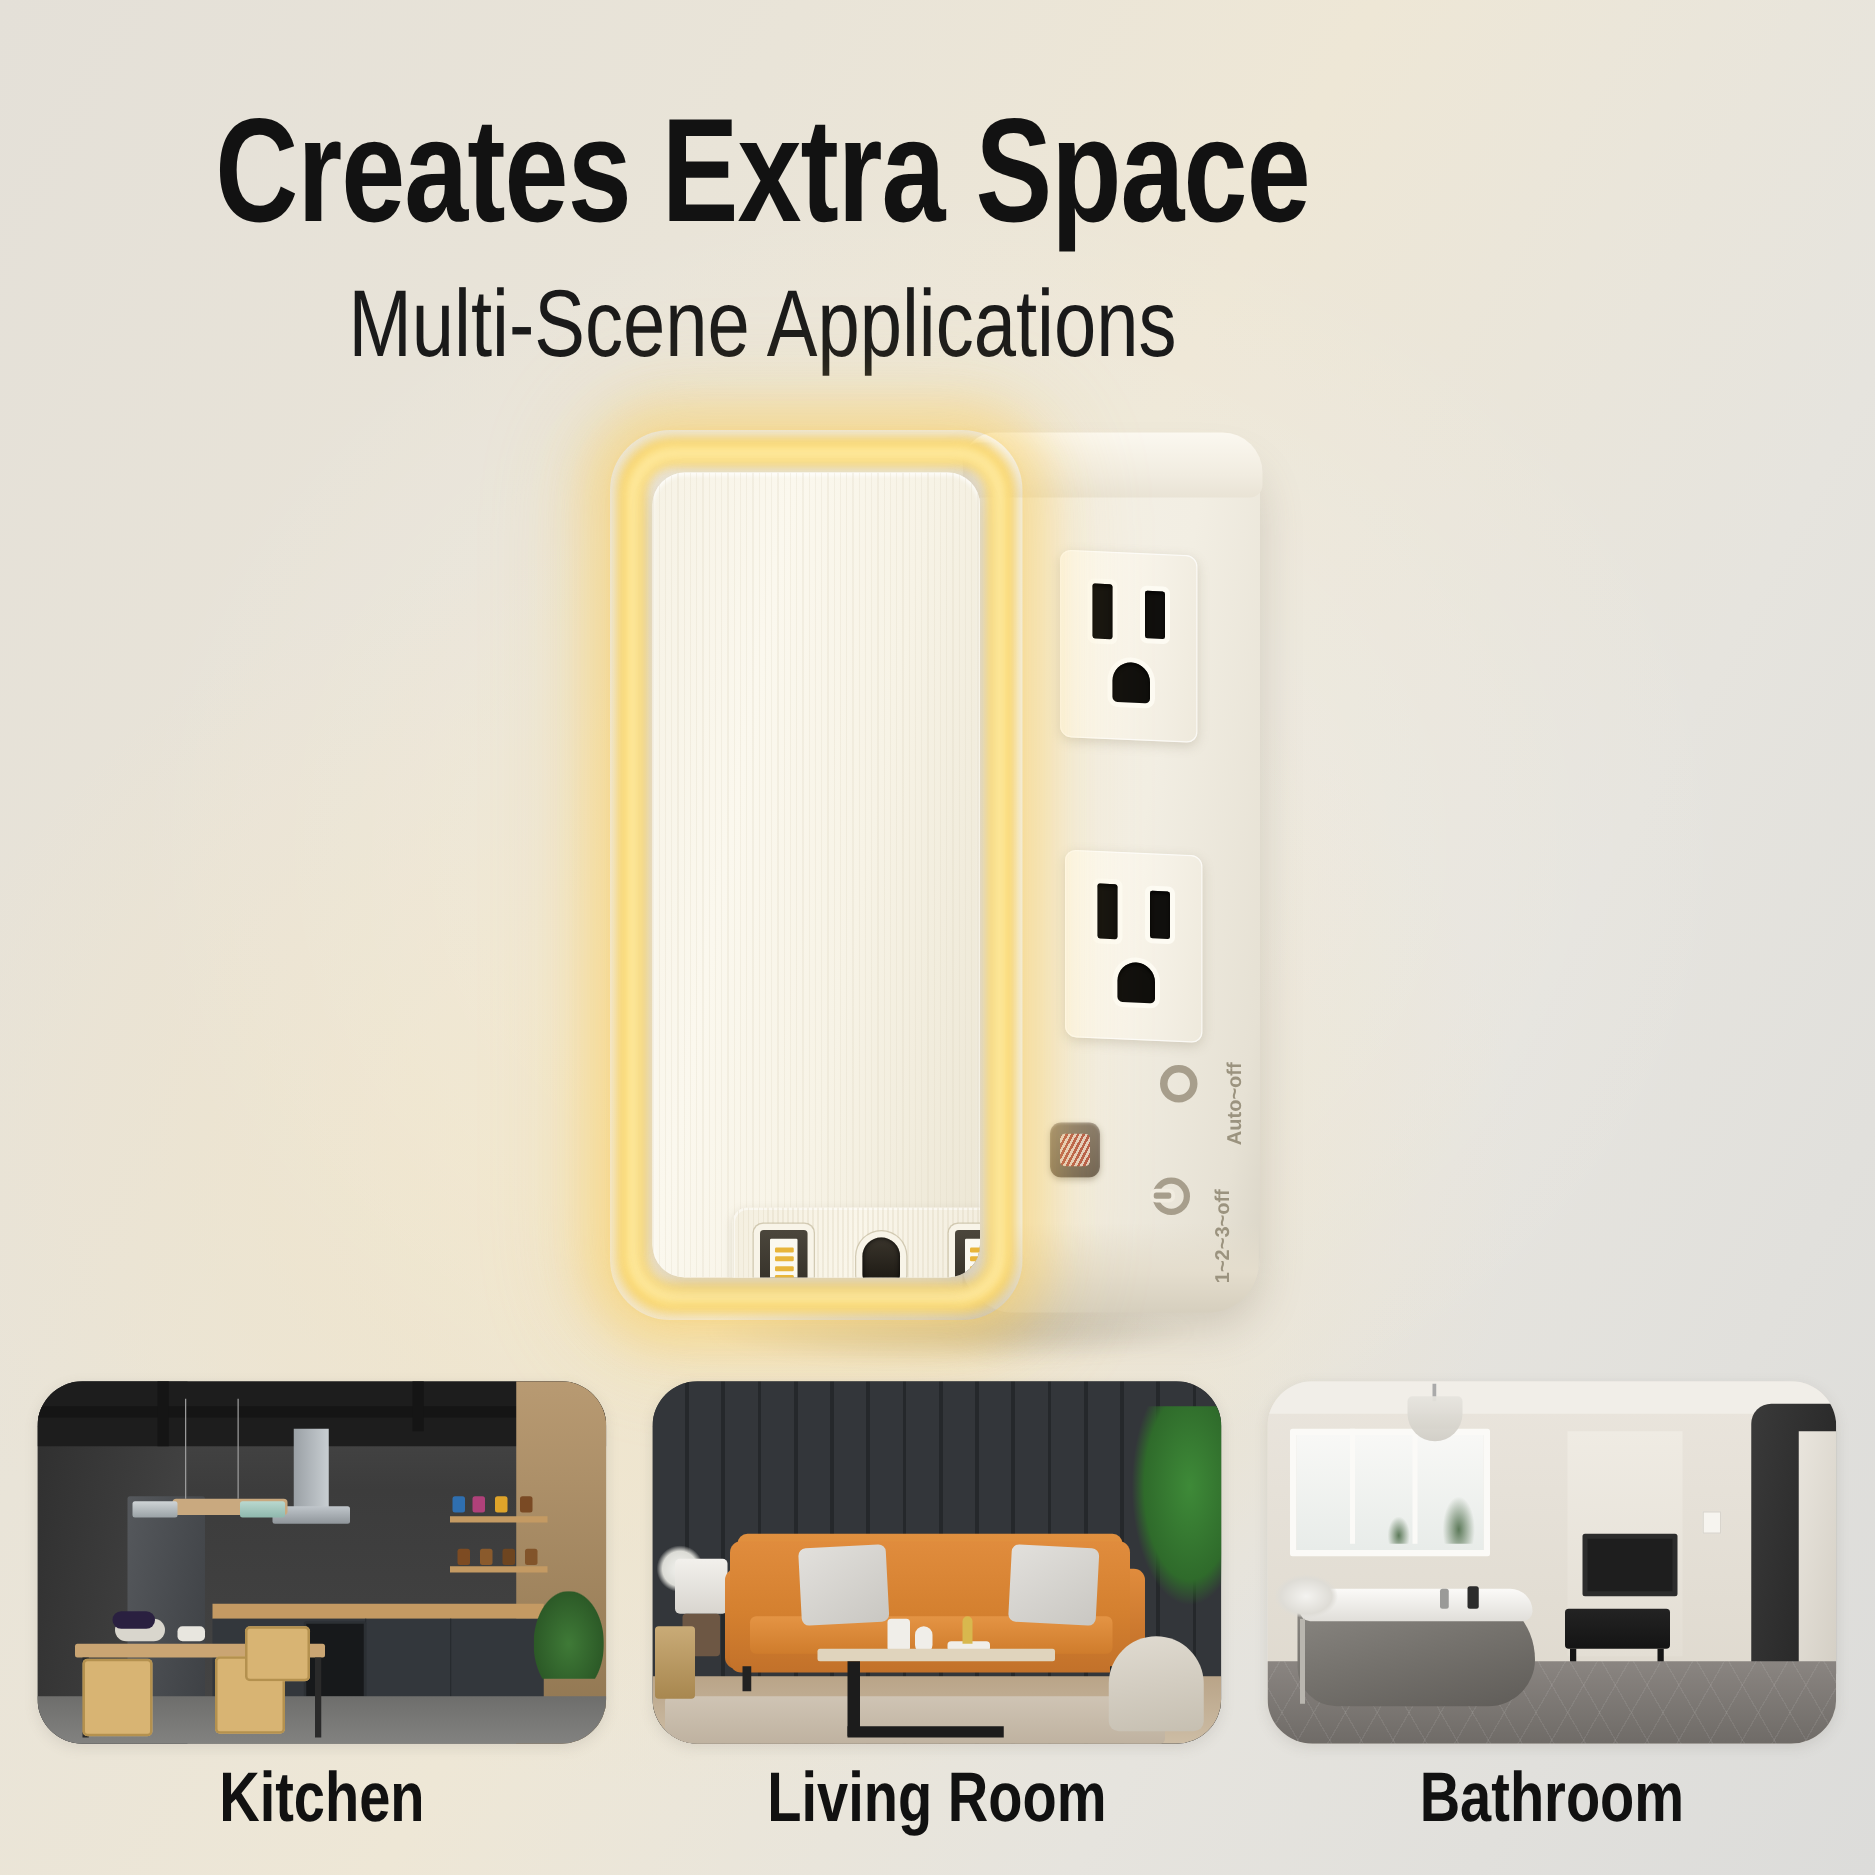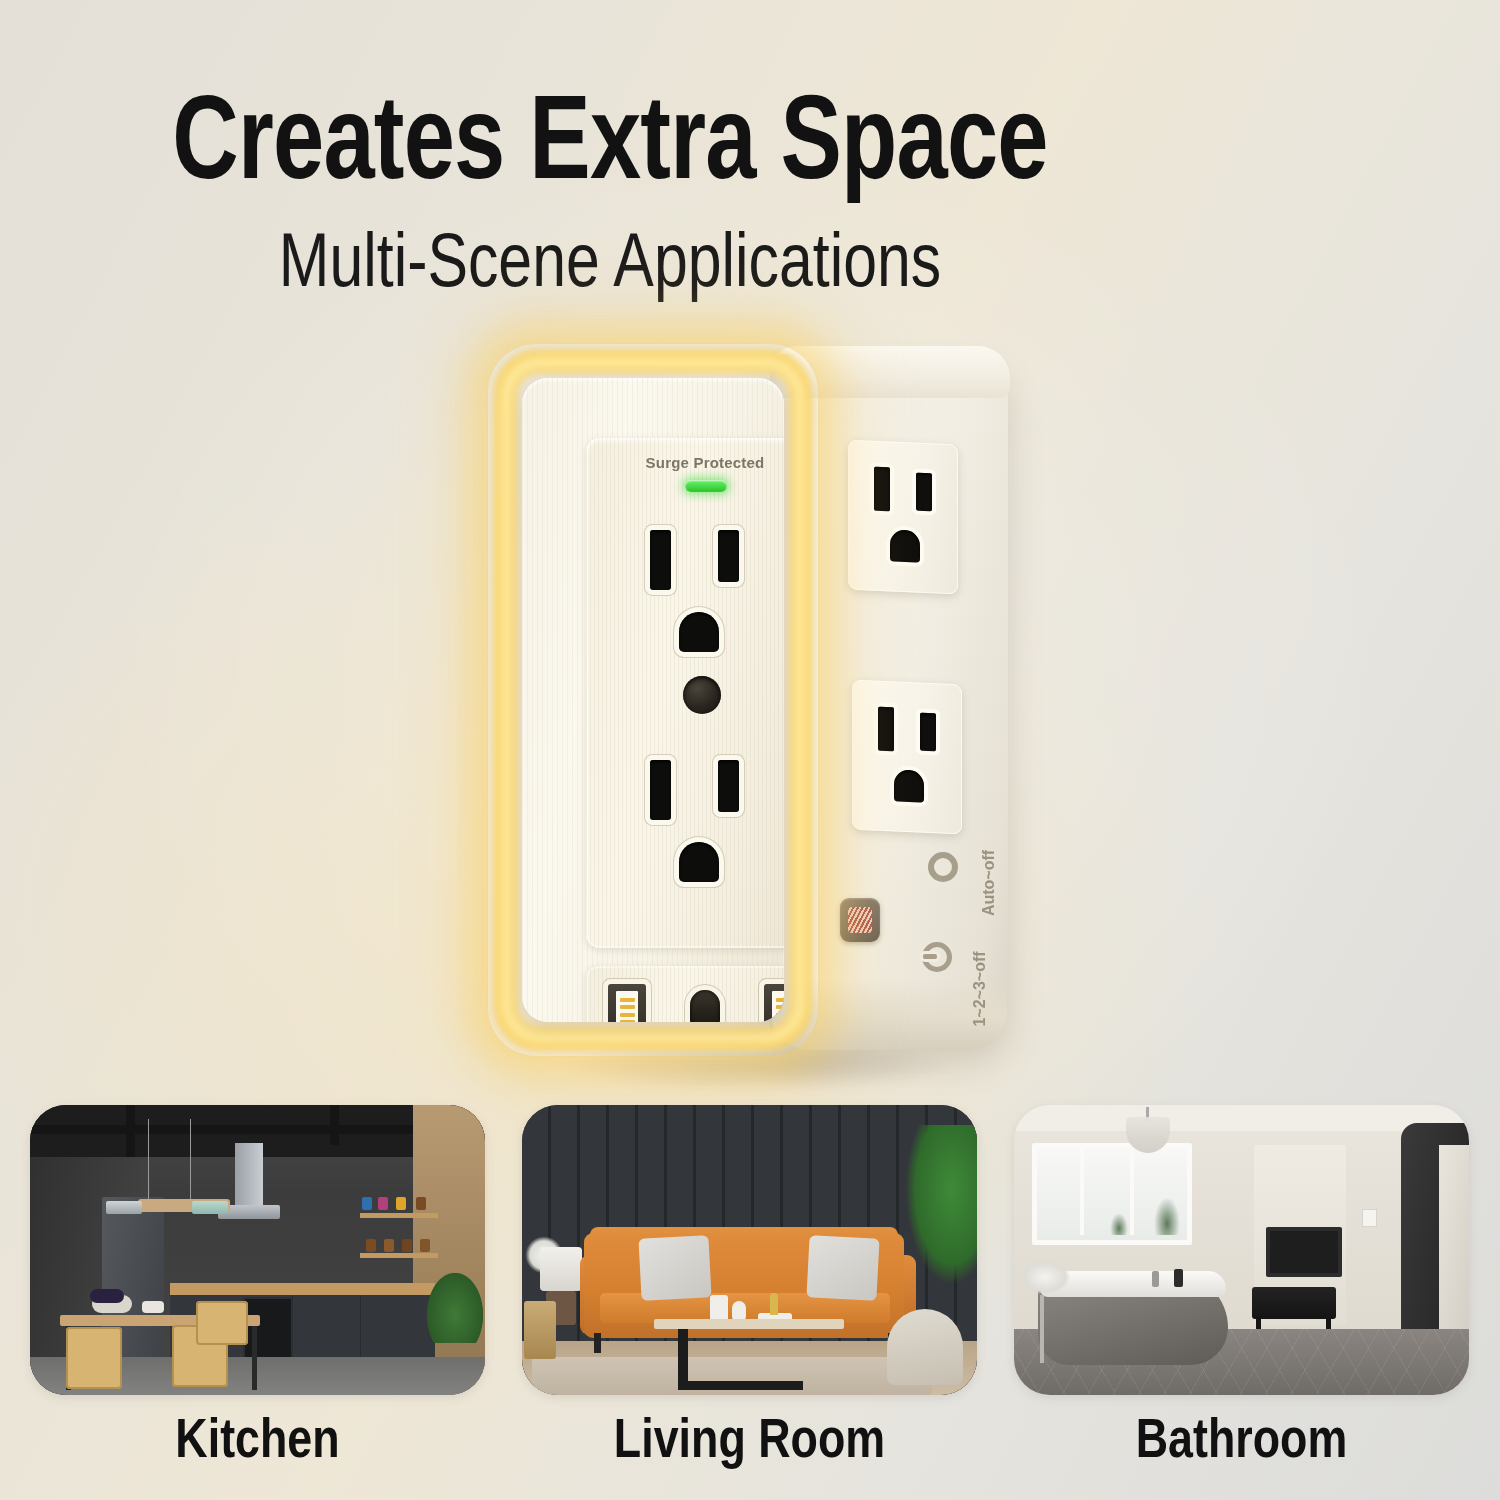--- a/index.html
+++ b/index.html
@@ -356,39 +356,20 @@
       <div class="ctrl-text">1~2~3~off</div>
     </div>
 
     <div class="glow-outer"></div>
     <div class="glow-ring"></div>
     <div class="glow-ring2"></div>
 
     <div class="faceplate">
       <div class="fp-grain"></div>
 
-      <div class="outlet-panel">
-        <div class="op-grain"></div>
-        <div class="surge-label">Surge Protected</div>
-        <div class="led"></div>
-
-        <div class="recep r1">
-          <div class="blade left"></div>
-          <div class="blade right"></div>
-          <div class="ground"></div>
-        </div>
-
-        <div class="screw"></div>
-
-        <div class="recep r2">
-          <div class="blade left"></div>
-          <div class="blade right"></div>
-          <div class="ground"></div>
-        </div>
-      </div>
 
       <div class="usb-panel">
         <div class="op-grain"></div>
         <div class="usb-a a1">
           <div class="usb-tongue">
             <div class="usb-pin"></div>
               <div class="usb-pin"></div>
               <div class="usb-pin"></div>
               <div class="usb-pin"></div>
           </div>

